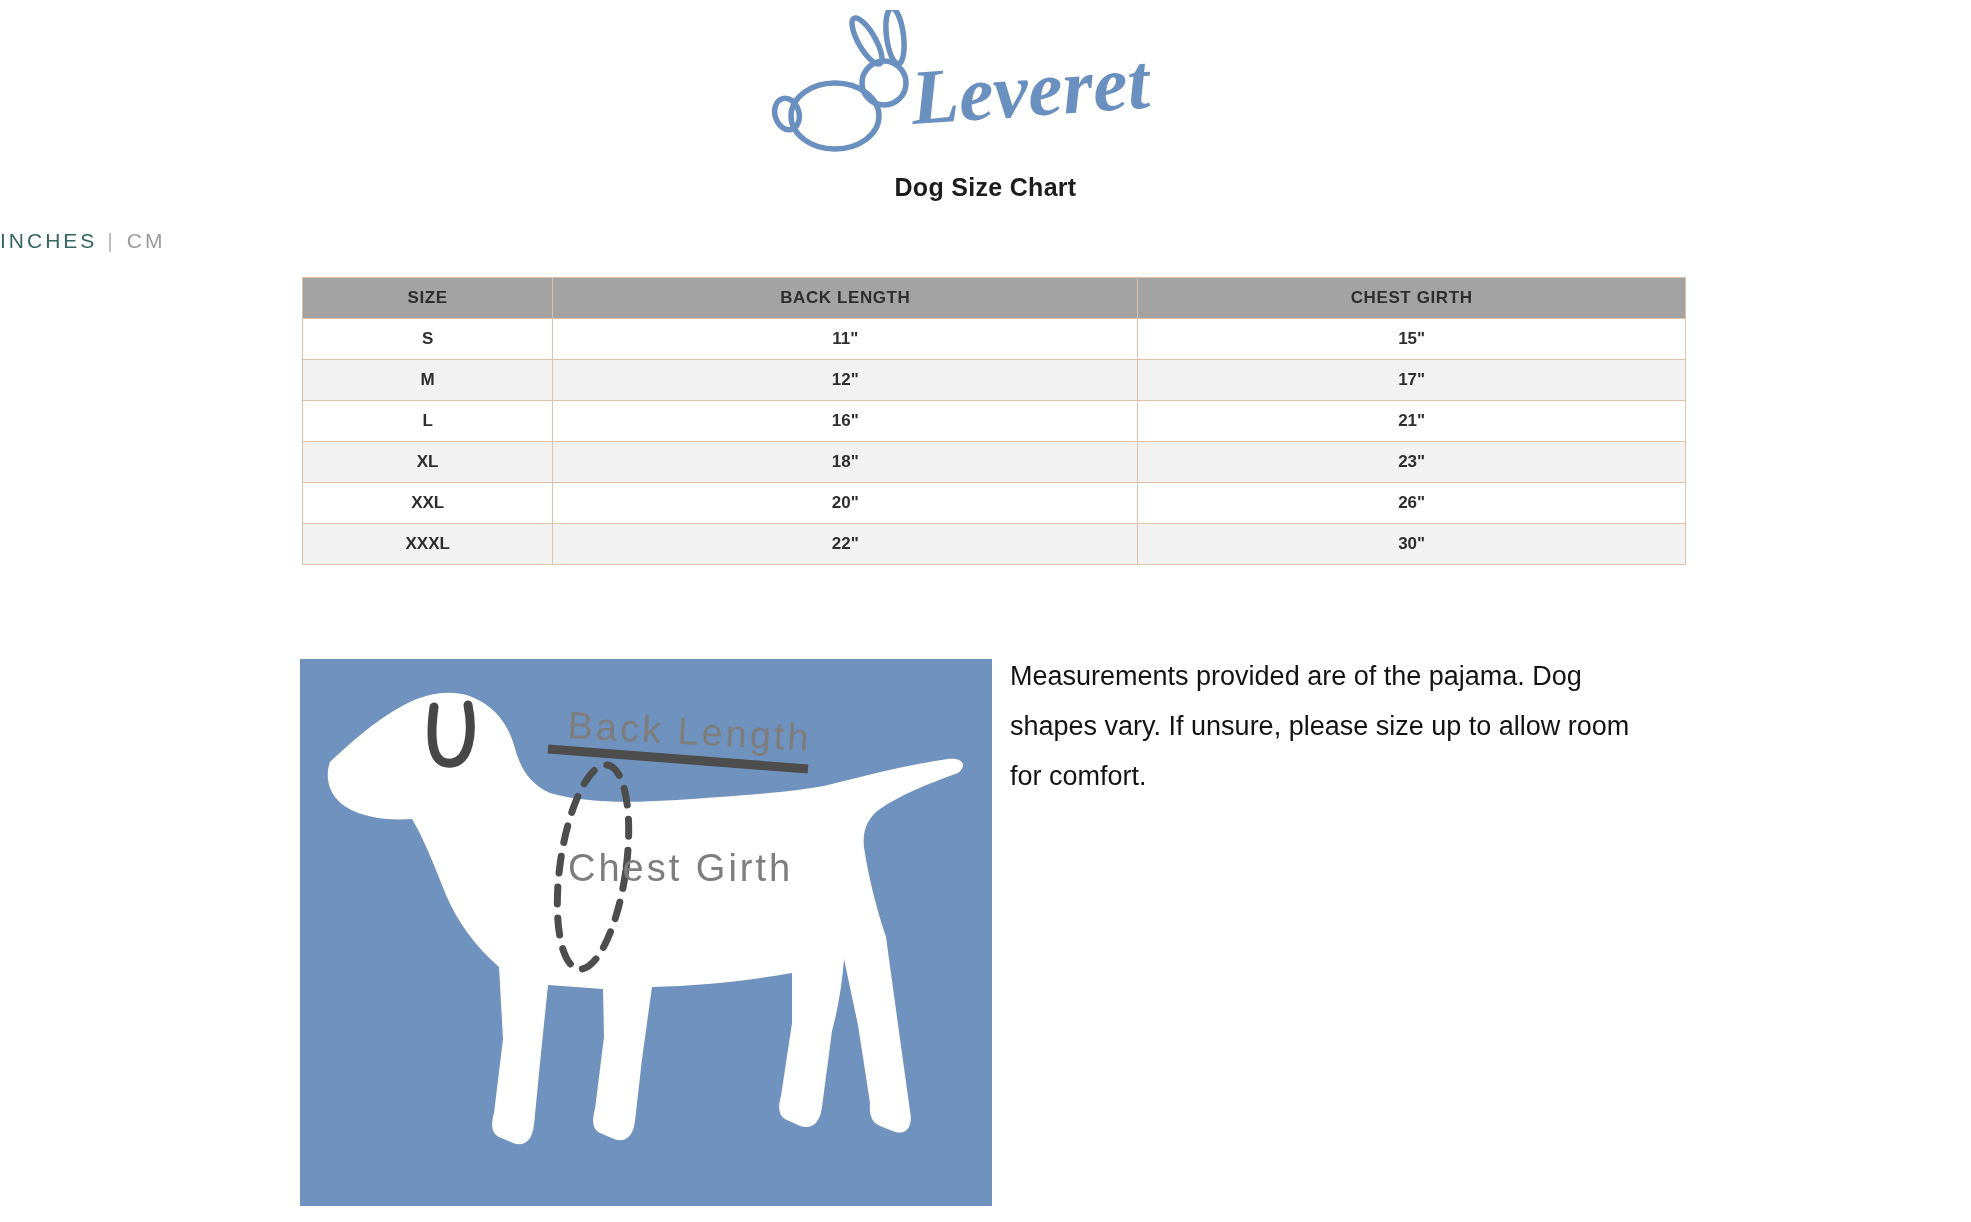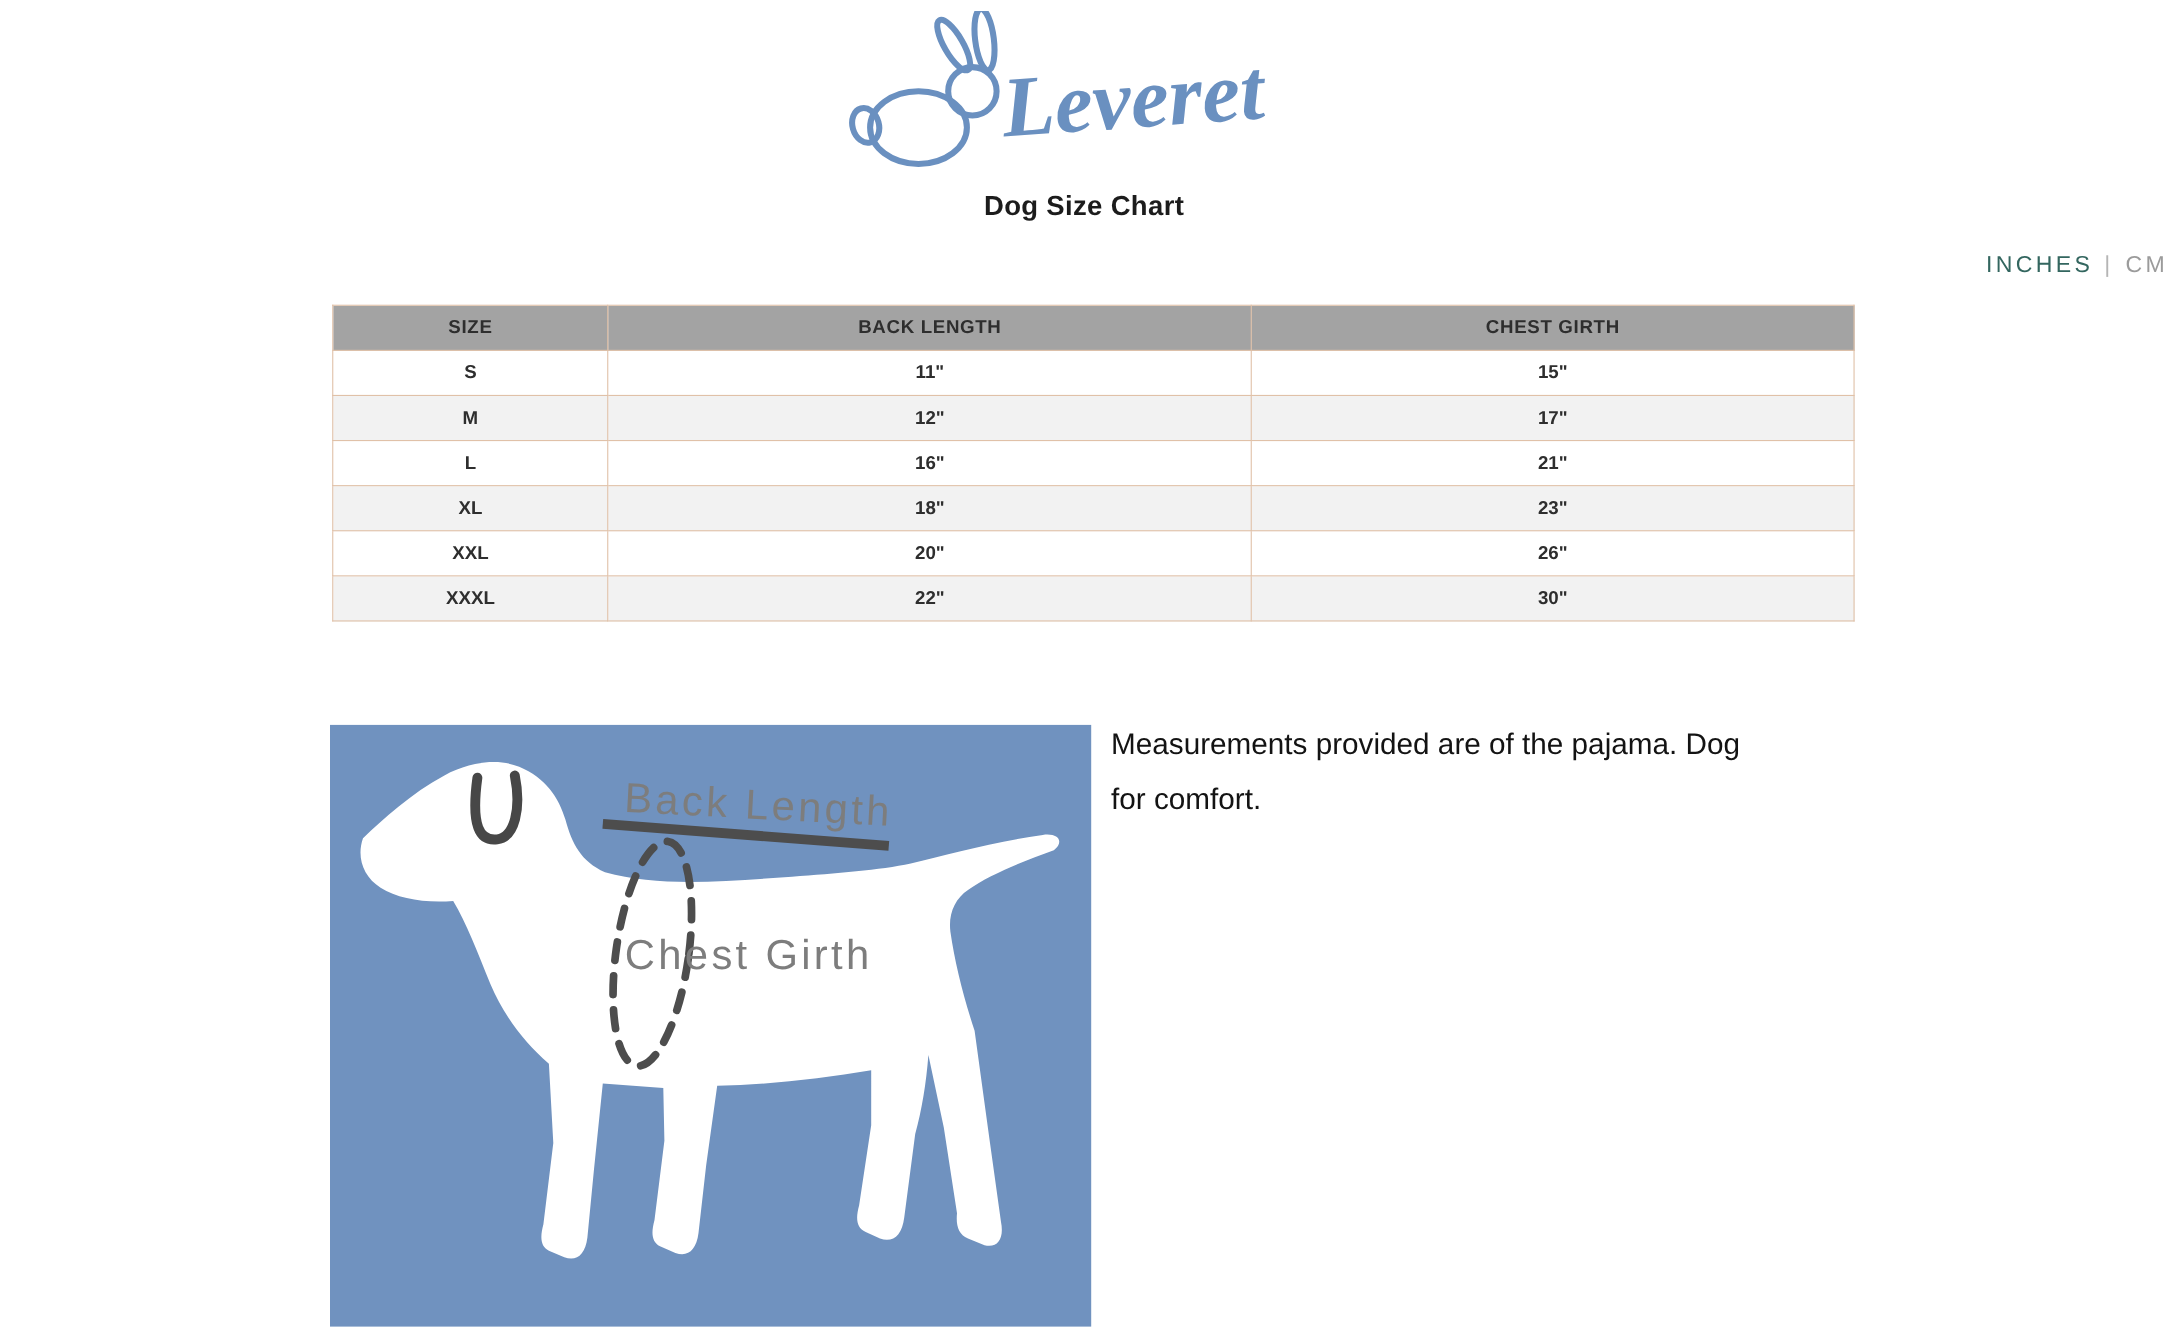--- a/index.html
+++ b/index.html
@@ -14,21 +14,21 @@
     display:flex; justify-content:center;
   }
   
   .page-title {
     position:absolute; top:173px; left:0; width:100%;
     text-align:center; font-size:25px; font-weight:bold; color:#1c1c1c;
     letter-spacing:0.3px;
   }
   .units-row {
     position:absolute; top:229px; left:0; width:100%;
-    text-align:right; font-size:21px; letter-spacing:3px;
+    text-align:left; font-size:21px; letter-spacing:3px;
   }
   .unit { cursor:pointer; display:inline-block; }
   .unit-active { color:#33665f; }
   .unit-inactive { color:#9b9b9b; }
   .unit-divider { color:#b5b5b5; margin:0 14px 0 10px; letter-spacing:0; }
   
   table.size-table {
     position:absolute; left:302px; top:277px; width:1384px;
     border-collapse:collapse; table-layout:fixed;
   }
@@ -166,16 +166,17 @@
       <text x="267" y="79" font-size="38" letter-spacing="3" fill="#7d7d7d" font-family="'Liberation Sans', sans-serif" transform="rotate(3 267 79)">Back Length</text>
       <path d="M 248 90 L 508 110" stroke="#4d4d4d" stroke-width="9" fill="none"></path>
 
       <ellipse cx="293" cy="208" rx="33" ry="103" transform="rotate(8 293 208)" fill="none" stroke="#4d4d4d" stroke-width="7" stroke-dasharray="17 14" stroke-linecap="round"></ellipse>
       <text x="268" y="222" font-size="38" letter-spacing="3" fill="#7d7d7d" font-family="'Liberation Sans', sans-serif">Chest Girth</text>
     </svg>
   </div>
 
   <div class="note">
     <div class="note-line">Measurements provided are of the pajama. Dog</div>
+    <div class="note-line">shapes vary. If unsure, please size up to allow room</div>
     <div class="note-line">for comfort.</div>
   </div>
 
 </div>
 
 </body></html>

